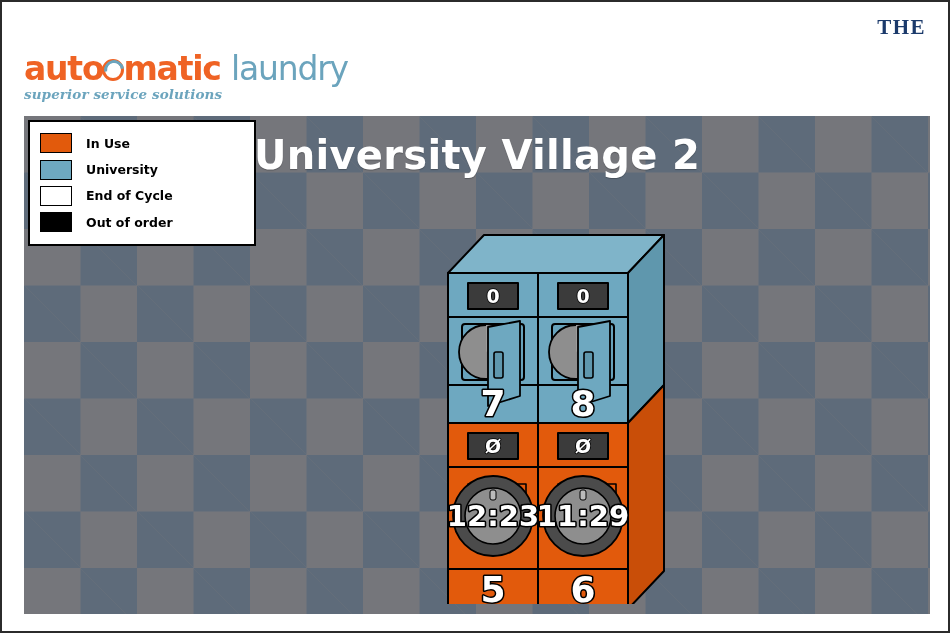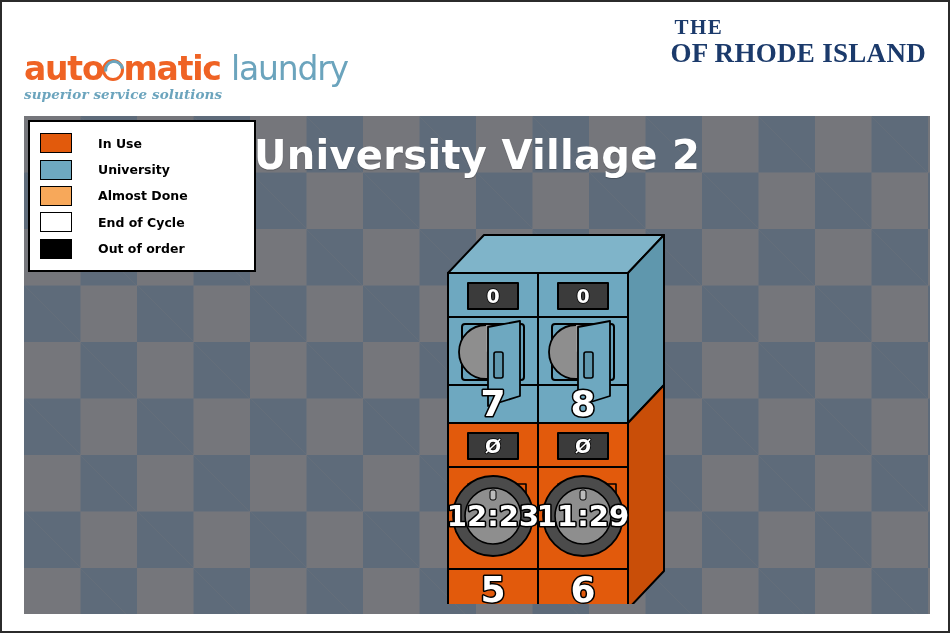--- a/index.html
+++ b/index.html
@@ -158,21 +158,21 @@
     height: 26.4px;
   }
   .legend-swatch {
     width: 32px;
     height: 20px;
     border: 1.5px solid #000000;
     box-sizing: border-box;
     flex: 0 0 auto;
   }
   .legend-label {
-    margin-left: 26px;
+    margin-left: 14px;
     font-family: "DejaVu Sans", sans-serif;
     font-size: 12.5px;
     font-weight: bold;
     color: #000000;
     white-space: nowrap;
     text-align: right;
   }
 
   
   #room-title {
@@ -238,41 +238,36 @@
 
   <div id="header">
 
     <div id="al-logo">
       <div class="al-wordmark"><span class="al-auto">auto</span><span class="al-o-ring"></span><span class="al-auto">matic</span> <span class="al-laundry">laundry</span></div>
       <div class="al-tagline">superior service solutions</div>
     </div>
 
     <div id="uri-logo">
       <div class="uri-the">THE</div>
-      <div class="uri-ofri">OF RHODE ISLAND</div>
     </div>
 
   </div>
 
   <div id="board">
 
     <div id="legend">
       <div class="legend-row">
         <span class="legend-swatch" style="background:#e25a0c"></span>
         <span class="legend-label">In Use</span>
       </div>
       <div class="legend-row">
         <span class="legend-swatch" style="background:#6ea8c0"></span>
         <span class="legend-label">University</span>
       </div>
       <div class="legend-row">
-        <span class="legend-swatch" style="background:#f7a85a"></span>
-        <span class="legend-label">Almost Done</span>
-      </div>
-      <div class="legend-row">
         <span class="legend-swatch" style="background:#ffffff"></span>
         <span class="legend-label">End of Cycle</span>
       </div>
       <div class="legend-row">
         <span class="legend-swatch" style="background:#000000"></span>
         <span class="legend-label">Out of order</span>
       </div>
     </div>
 
     <div id="room-title">University Village 2</div>

